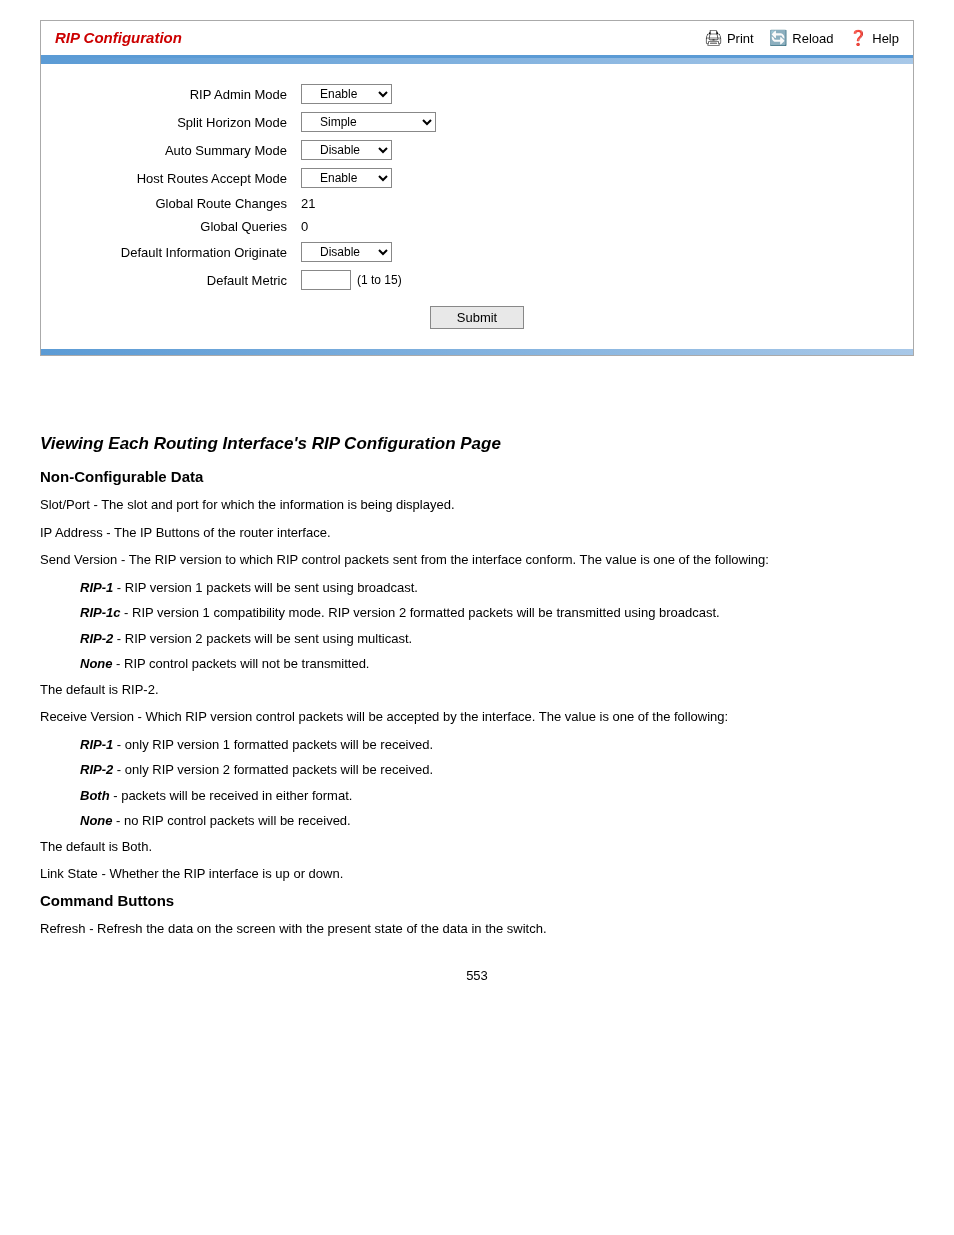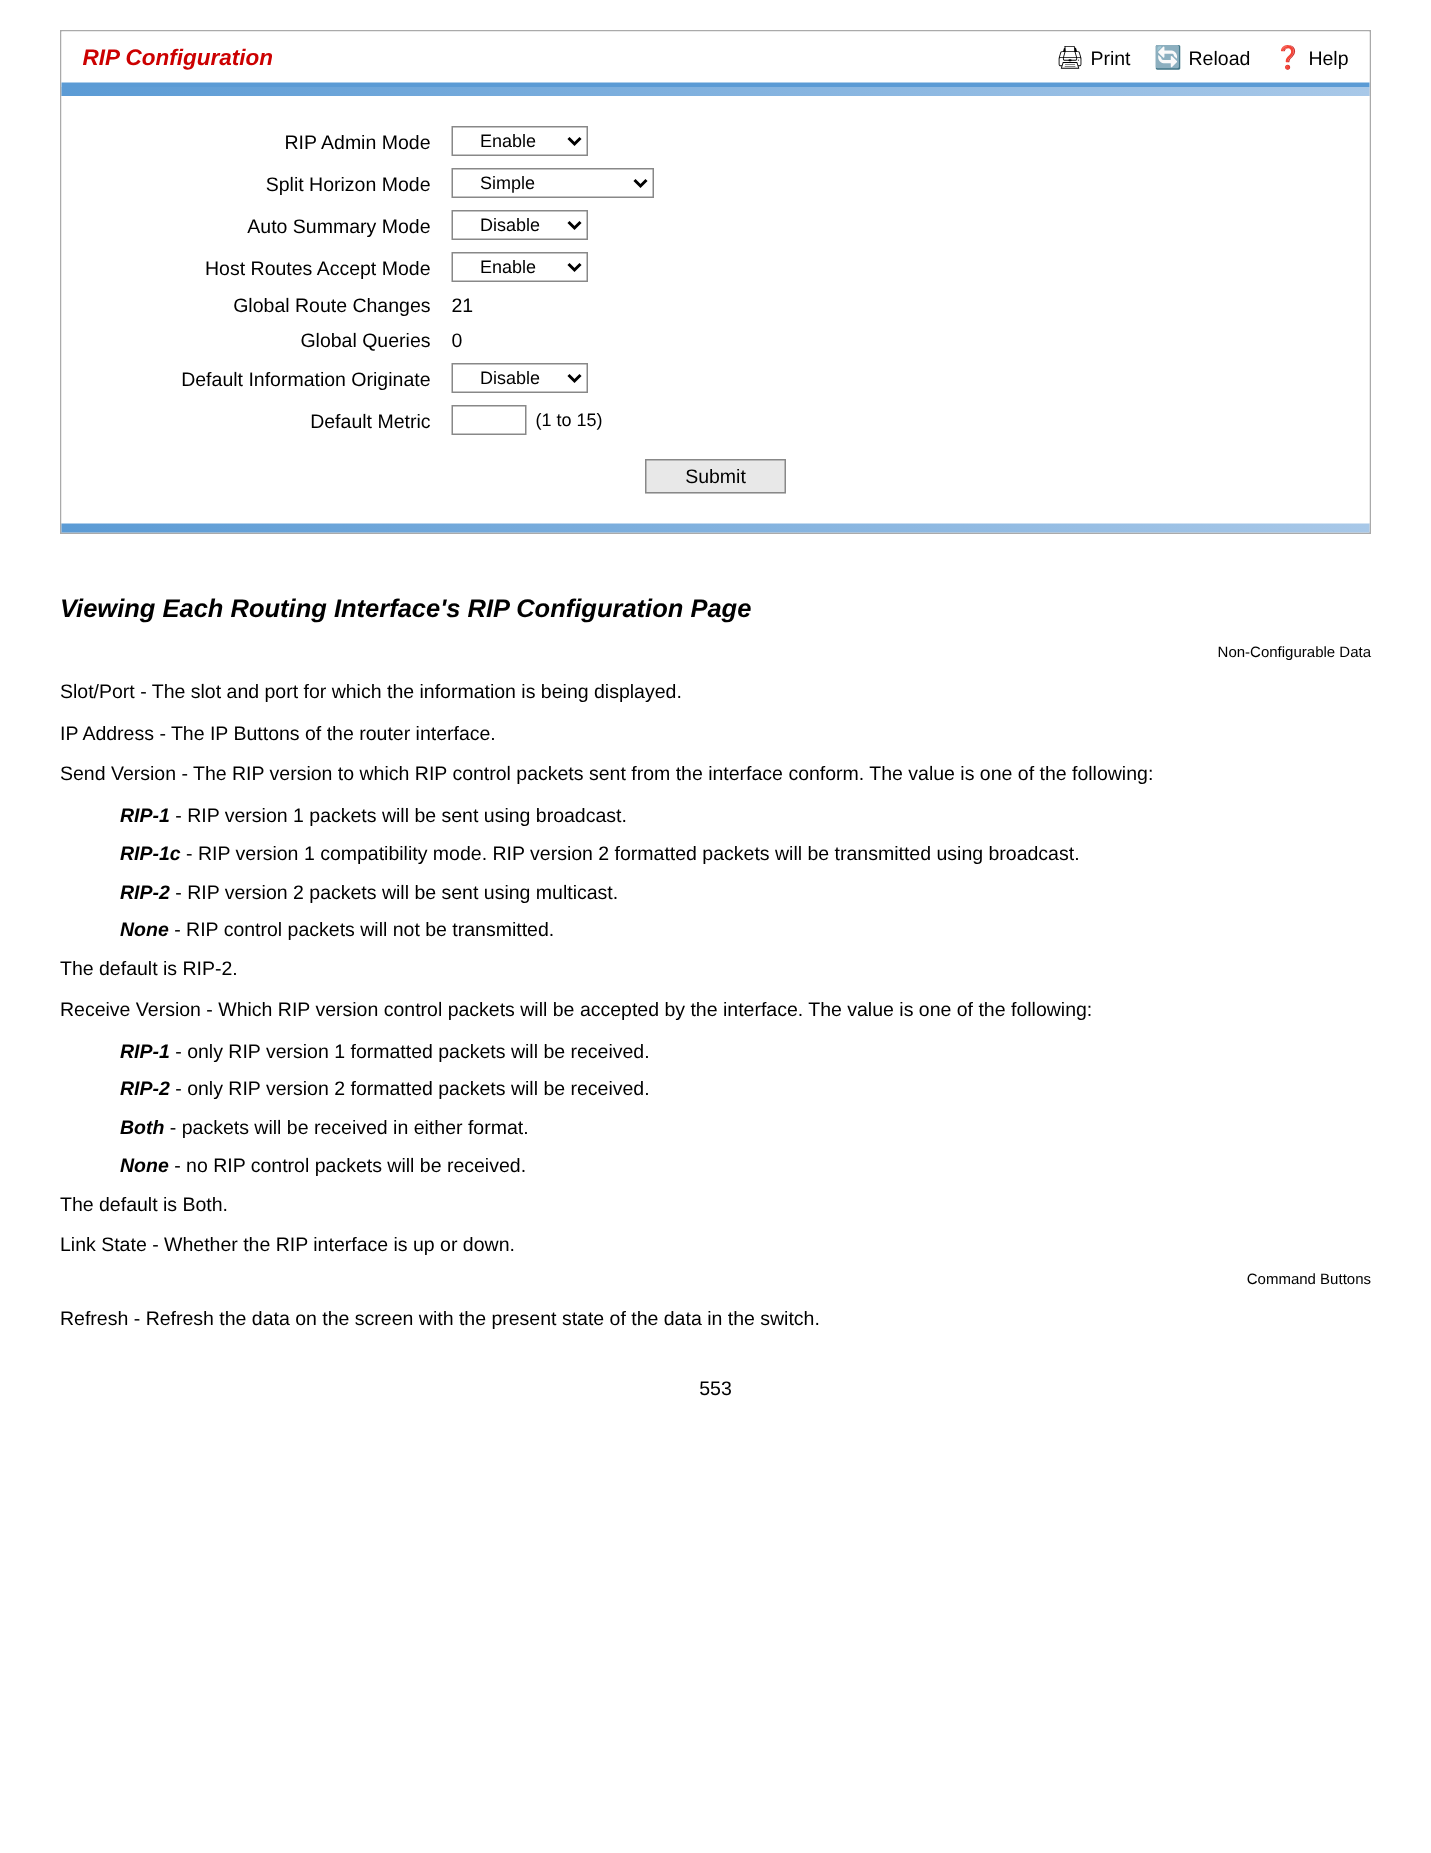--- a/index.html
+++ b/index.html
@@ -11,21 +11,20 @@
       padding: 20px 40px;
     }
 
     
     .panel {
       border: 1px solid #aaa;
       margin-bottom: 30px;
     }
     .panel-header {
       display: flex;
-      align-items: center;
       justify-content: space-between;
       padding: 8px 14px;
       background: #fff;
       border-bottom: 3px solid #5b9bd5;
     }
     .panel-title {
       color: #cc0000;
       font-size: 15px;
       font-weight: bold;
       font-style: italic;
@@ -111,25 +110,26 @@
     
     .doc-section {
       padding: 10px 0;
     }
     .doc-title {
       font-size: 17px;
       font-weight: bold;
       font-style: italic;
       margin-bottom: 14px;
       color: #000;
+      margin-top: 38px;
     }
     .doc-subtitle {
-      font-size: 10px;
-      font-weight: normal;
-      text-align: right;
+      font-size: 15px;
+      font-weight: bold;
+      text-align: left;
       margin-bottom: 10px;
     }
     .doc-para {
       font-size: 13px;
       margin-bottom: 8px;
       line-height: 1.5;
     }
     .doc-para b {
       font-weight: normal;
     }

